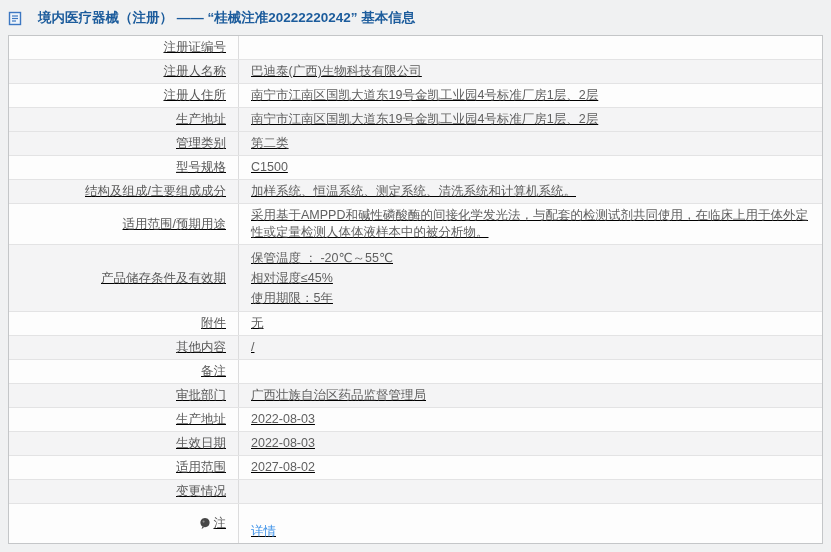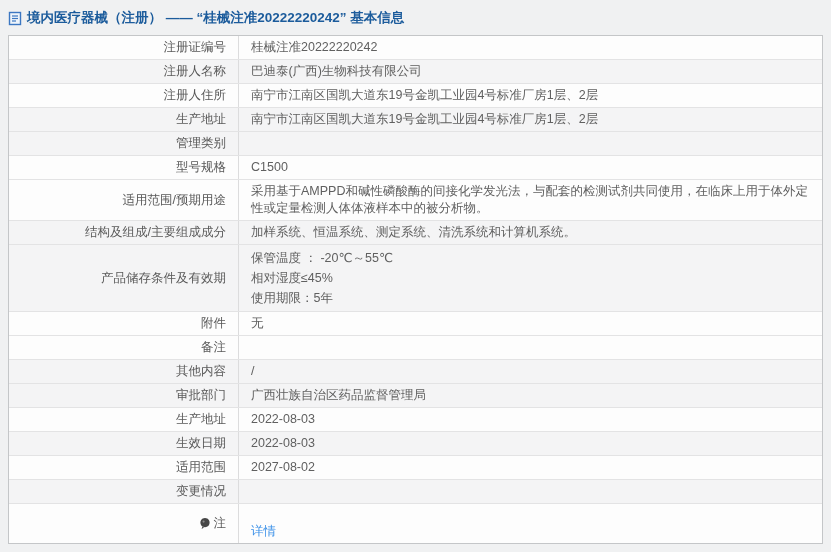--- a/index.html
+++ b/index.html
@@ -10,34 +10,35 @@
     overflow: hidden;
     background: #f0f1f2;
     font-family: "Liberation Sans", "DejaVu Sans", sans-serif;
   }
   .page {
     padding: 0 8px;
   }
   .page-header {
     display: flex;
     align-items: center;
-    gap: 5px;
+    gap: 16px;
     padding: 9px 0 8px 0;
     font-size: 13.5px;
     font-weight: bold;
     color: #1c5c9c;
   }
   .doc-icon {
     display: inline-flex;
     align-items: center;
     flex: none;
   }
   .info-table {
     border: 1px solid #c4c6c8;
     background: #ffffff;
+    text-decoration: underline;
   }
   .row {
     display: flex;
     align-items: stretch;
     border-bottom: 1px solid #e3e3e4;
     background: #fdfdfd;
   }
   .row:last-child { border-bottom: none; }
   .row.alt { background: #f4f4f5; }
   .label-cell {
@@ -92,21 +93,20 @@
       </svg>
     </span>
     <span>境内医疗器械（注册） —— “桂械注准20222220242” 基本信息</span>
   </div>
 
   <div class="info-table" id="info-table">
       <div class="row simple">
         <div class="label-cell">
           <span>注册证编号</span>
         </div>
-        <div class="value-cell">桂械注准20222220242</div>
       </div>
       <div class="row alt simple">
         <div class="label-cell">
           <span>注册人名称</span>
         </div>
         <div class="value-cell">巴迪泰(广西)生物科技有限公司</div>
       </div>
       <div class="row simple">
         <div class="label-cell">
           <span>注册人住所</span>
@@ -116,66 +116,67 @@
       <div class="row alt simple">
         <div class="label-cell">
           <span>生产地址</span>
         </div>
         <div class="value-cell">南宁市江南区国凯大道东19号金凯工业园4号标准厂房1层、2层</div>
       </div>
       <div class="row alt simple">
         <div class="label-cell">
           <span>管理类别</span>
         </div>
+        <div class="value-cell">第二类</div>
       </div>
       <div class="row simple">
         <div class="label-cell">
           <span>型号规格</span>
         </div>
         <div class="value-cell">C1500</div>
       </div>
+      <div class="row alt simple">
+        <div class="label-cell">
+          <span>结构及组成/主要组成成分</span>
+        </div>
+        <div class="value-cell">加样系统、恒温系统、测定系统、清洗系统和计算机系统。</div>
+      </div>
       <div class="row simple">
         <div class="label-cell">
           <span>适用范围/预期用途</span>
         </div>
         <div class="value-cell">采用基于AMPPD和碱性磷酸酶的间接化学发光法，与配套的检测试剂共同使用，在临床上用于体外定性或定量检测人体体液样本中的被分析物。</div>
-      </div>
-      <div class="row alt simple">
-        <div class="label-cell">
-          <span>结构及组成/主要组成成分</span>
-        </div>
-        <div class="value-cell">加样系统、恒温系统、测定系统、清洗系统和计算机系统。</div>
       </div>
       <div class="row alt">
         <div class="label-cell">
           <span>产品储存条件及有效期</span>
         </div>
         <div class="value-cell">
           <div class="line">保管温度 ： -20℃～55℃</div>
           <div class="line">相对湿度≤45%</div>
           <div class="line">使用期限：5年</div>
         </div>
       </div>
       <div class="row simple">
         <div class="label-cell">
           <span>附件</span>
         </div>
         <div class="value-cell">无</div>
       </div>
+      <div class="row alt simple">
+        <div class="label-cell">
+          <span>其他内容</span>
+        </div>
+        <div class="value-cell">/</div>
+      </div>
       <div class="row simple">
         <div class="label-cell">
           <span>备注</span>
         </div>
         <div class="value-cell"></div>
-      </div>
-      <div class="row alt simple">
-        <div class="label-cell">
-          <span>其他内容</span>
-        </div>
-        <div class="value-cell">/</div>
       </div>
       <div class="row alt simple">
         <div class="label-cell">
           <span>审批部门</span>
         </div>
         <div class="value-cell">广西壮族自治区药品监督管理局</div>
       </div>
       <div class="row simple">
         <div class="label-cell">
           <span>生产地址</span>

